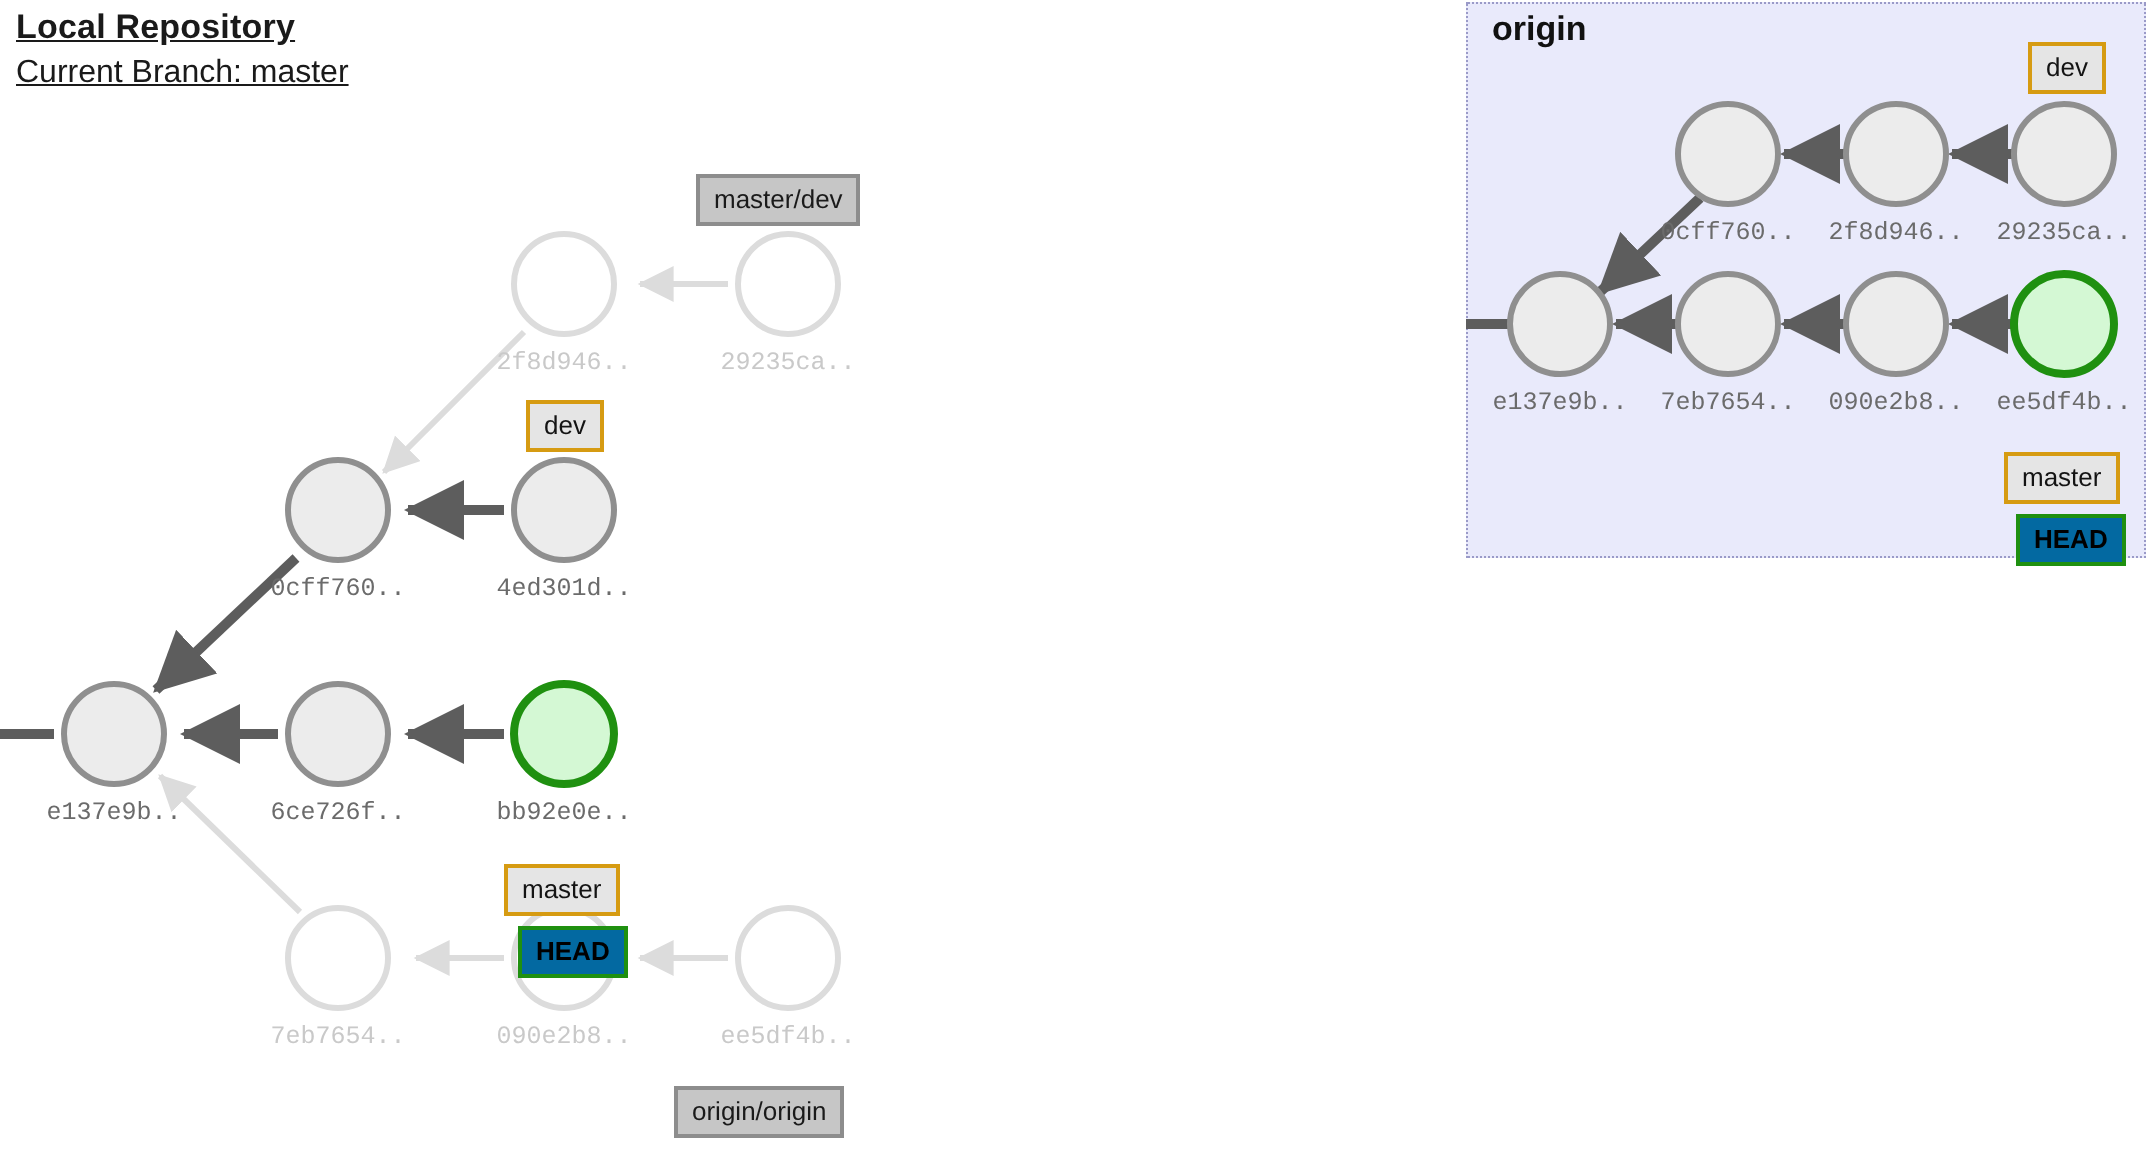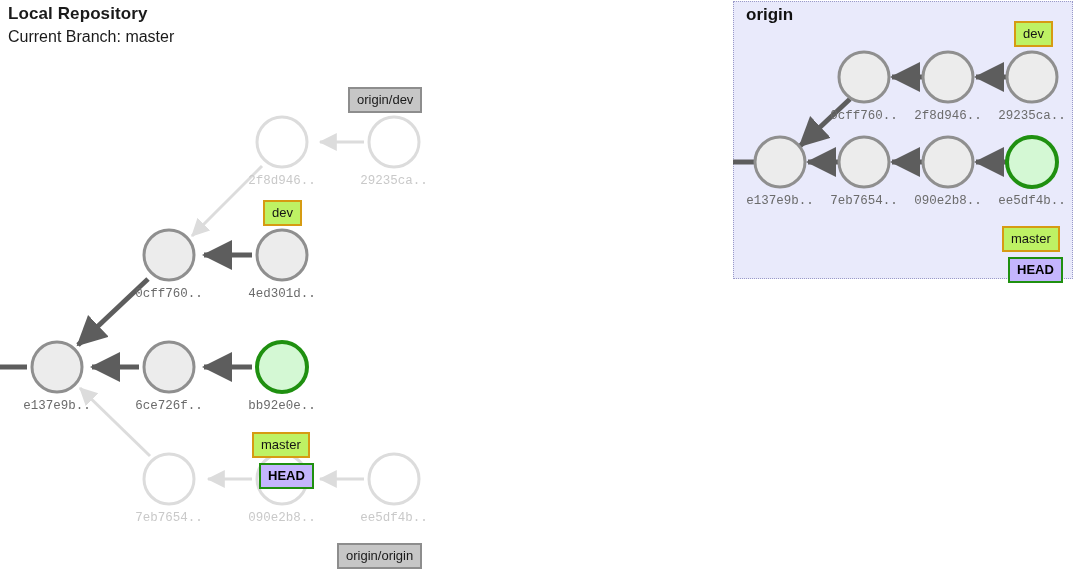--- a/index.html
+++ b/index.html
@@ -18,20 +18,21 @@
     position: absolute;
     left: 0; top: 0;
     width: 1075px;
     height: 587px;
   }
   .hdr {
     position: absolute;
     left: 8px;
     color: #1a1a1a;
     white-space: nowrap;
+    text-decoration: underline;
   }
   #repo-title {
     top: 4px;
     font-size: 17px;
     font-weight: bold;
     letter-spacing: 0.1px;
   }
   #repo-branch {
     top: 28px;
     font-size: 16px;
@@ -79,26 +80,26 @@
     box-sizing: border-box;
     font-size: 13px;
     line-height: 1;
     white-space: nowrap;
     text-align: center;
     padding: 4px 7px 5px 7px;
     border-width: 2px;
     border-style: solid;
   }
   .ref.branch {
-    background: #bef264;
+    background: #e5e5e5;
     border-color: #d69b12;
     color: #141414;
   }
   .ref.head {
-    background: #c4b5fd;
+    background: #0369a1;
     border-color: #1f9010;
     color: #000000;
     font-weight: bold;
   }
   .ref.remote {
     background: #c6c6c6;
     border-color: #8d8d8d;
     color: #1a1a1a;
   }
   
@@ -237,21 +238,21 @@
           <text x="948" y="201" class="commit-label">090e2b8..</text>
         </g>
         <g>
           <circle cx="1032" cy="162" r="25" fill="#d4f8d4" stroke="#1f9010" stroke-width="4" class="node-circle"></circle>
           <text x="1032" y="201" class="commit-label">ee5df4b..</text>
         </g>
       </g>
   </svg>
 
   <div id="ref-layer">
-      <div class="ref remote" style="left: 348px; top: 87px;">origin/dev</div>
+      <div class="ref remote" style="left: 348px; top: 87px;">master/dev</div>
       <div class="ref branch" style="left: 263px; top: 200px;">dev</div>
       <div class="ref branch" style="left: 252px; top: 432px;">master</div>
       <div class="ref head" style="left: 259px; top: 463px;">HEAD</div>
       <div class="ref remote" style="left: 337px; top: 543px;">origin/origin</div>
       <div class="ref branch" style="left: 1014px; top: 21px;">dev</div>
       <div class="ref branch" style="left: 1002px; top: 226px;">master</div>
       <div class="ref head" style="left: 1008px; top: 257px;">HEAD</div>
     </div>
 
 </div>

